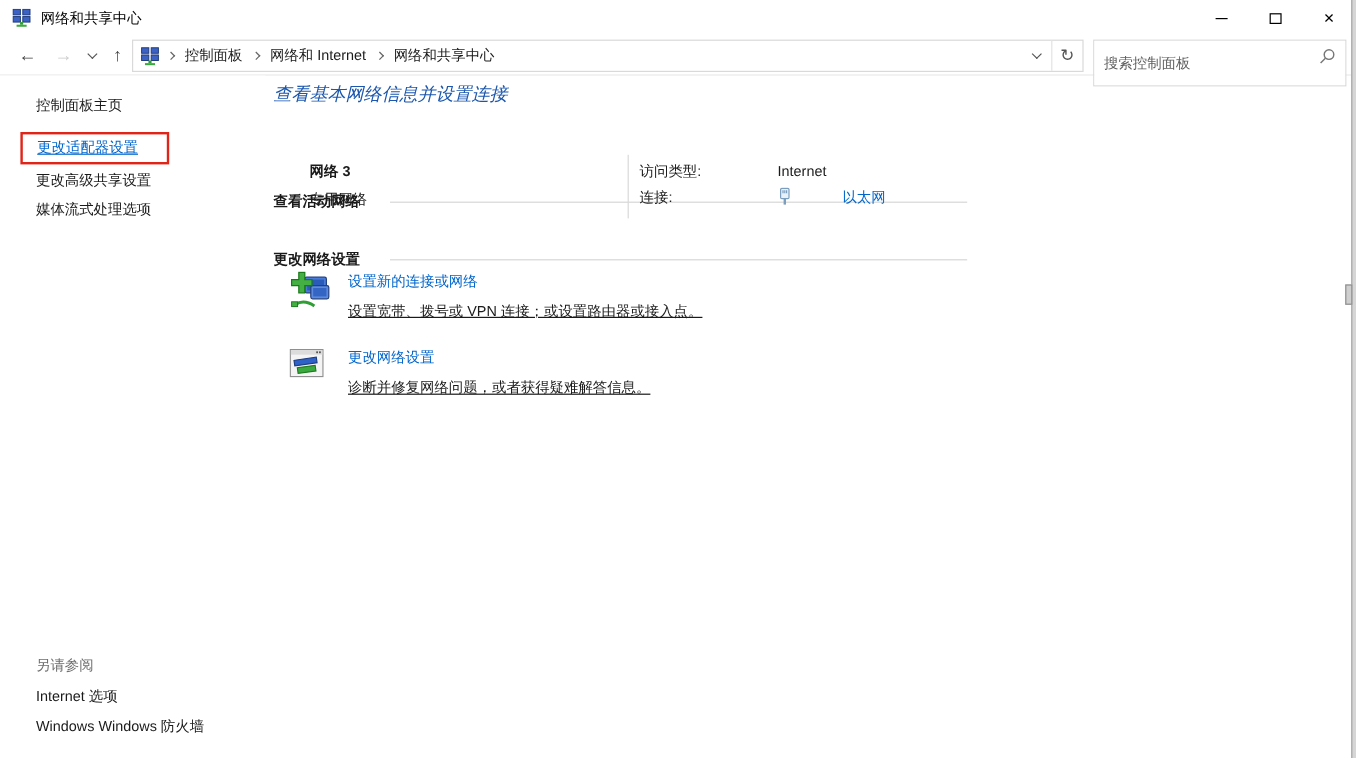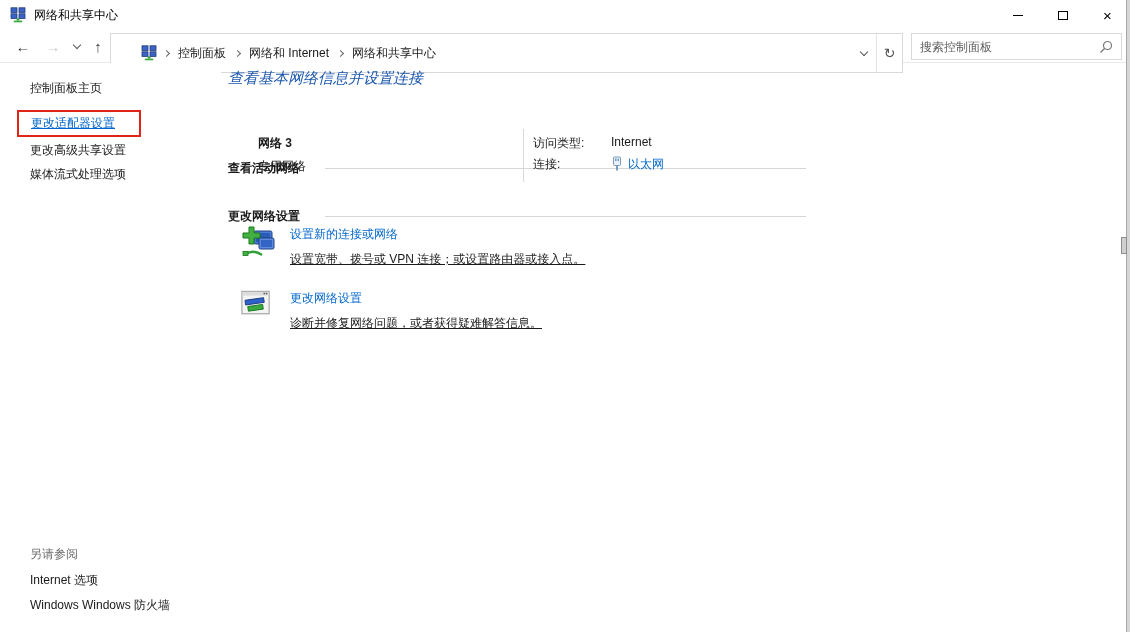--- a/index.html
+++ b/index.html
@@ -25,29 +25,29 @@
   
   .navbar { height:33px; border-bottom:1px solid #e9e9e9; position:relative; background:#fff; }
   .nav-arrow { position:absolute; top:0; height:32px; display:flex; align-items:center; justify-content:center; font-size:15px; }
   .nav-back    { left:10px;  width:26px; color:#3f3f3f; }
   .nav-forward { left:40px;  width:26px; color:#cccccc; }
   .nav-drop    { left:68px;  width:18px; }
   .nav-up      { left:86px;  width:24px; color:#3f3f3f; }
   .chev { display:inline-block; width:6px; height:6px; border-right:1px solid #555; border-bottom:1px solid #555; }
   .chev-down { transform:rotate(45deg); margin-top:-3px; }
   .chev-right { transform:rotate(-45deg); width:5px; height:5px; border-color:#666; margin:0 7px; }
-  .addressbar { position:absolute; left:110px; top:3px; width:793px; height:40px;
-    border:1px solid #d9d9d9; display:flex; align-items:center; background:#fff;padding-left:24px; }
+  .addressbar { position:absolute; left:110px; top:3px; width:793px; height:27px;
+    border:1px solid #d9d9d9; display:flex; align-items:center; background:#fff; }
   .addressbar .bc-icon { width:16px; height:16px; margin-left:6px; display:inline-flex; }
   .bc-item { padding:0 2px; white-space:nowrap; cursor:default; }
   .ab-spacer { flex:1; }
   .ab-dropbtn { width:24px; height:100%; display:flex; align-items:center; justify-content:center; }
   .ab-refresh { width:26px; height:100%; border-left:1px solid #e3e3e3; display:flex; align-items:center; justify-content:center;
     color:#555; font-size:14px; }
-  .searchbox { position:absolute; left:911px; top:3px; width:211px; height:27px; border:1px solid #d9d9d9; background:#fff; }
+  .searchbox { position:absolute; left:911px; top:3px; width:211px; height:39px; border:1px solid #d9d9d9; background:#fff; }
   .searchbox input { width:100%; height:100%; border:none; outline:none; padding:0 28px 0 8px;
     font-family:inherit; font-size:12px; color:#1a1a1a; }
   .searchbox input::placeholder { color:#5f5f5f; opacity:1; }
   .search-icon { position:absolute; right:8px; top:6px; }
 
   
   .sidebar { position:absolute; left:0; top:63px; width:221px; bottom:0; background:#fff; }
   .side-item { position:absolute; left:30px; white-space:nowrap; cursor:pointer; }
   .highlight-box { position:absolute; left:17px; top:47px; width:124px; height:27px;
     border:2px solid var(--red); display:flex; align-items:center; }
@@ -61,21 +61,21 @@
   .section-header .rule { flex:1; height:1px; background:#d6d6d6; margin-left:8px; }
   .sec-active { top:97px; }
   .sec-change { top:145px; }
 
   .active-net { position:absolute; top:66px; left:0; width:100%; height:53px; }
   .net-name-col { position:absolute; left:30px; top:6px; }
   .net-name { font-weight:bold; }
   .net-type { margin-top:6px; }
   .net-divider { position:absolute; left:295px; top:0; width:1px; height:53px; background:#d9d9d9; }
   .net-details { position:absolute; left:305px; top:6px; }
-  .net-row { display:flex; align-items:flex-start; height:16px; }
+  .net-row { display:flex; align-items:center; height:16px;gap:37px; }
   .net-row + .net-row { margin-top:5px; }
   .net-label { width:78px; }
   .eth-icon { display:inline-flex; margin-right:5px; }
   a.blue-link { color:var(--link); text-decoration:none; cursor:pointer; }
 
   .task-item { position:absolute; left:13px; display:flex; }
   .task-1 { top:163px; }
   .task-2 { top:227px; }
   .task-icon { width:36px; display:flex; justify-content:flex-start; flex:0 0 36px; }
   .task-text { margin-left:13px; }

